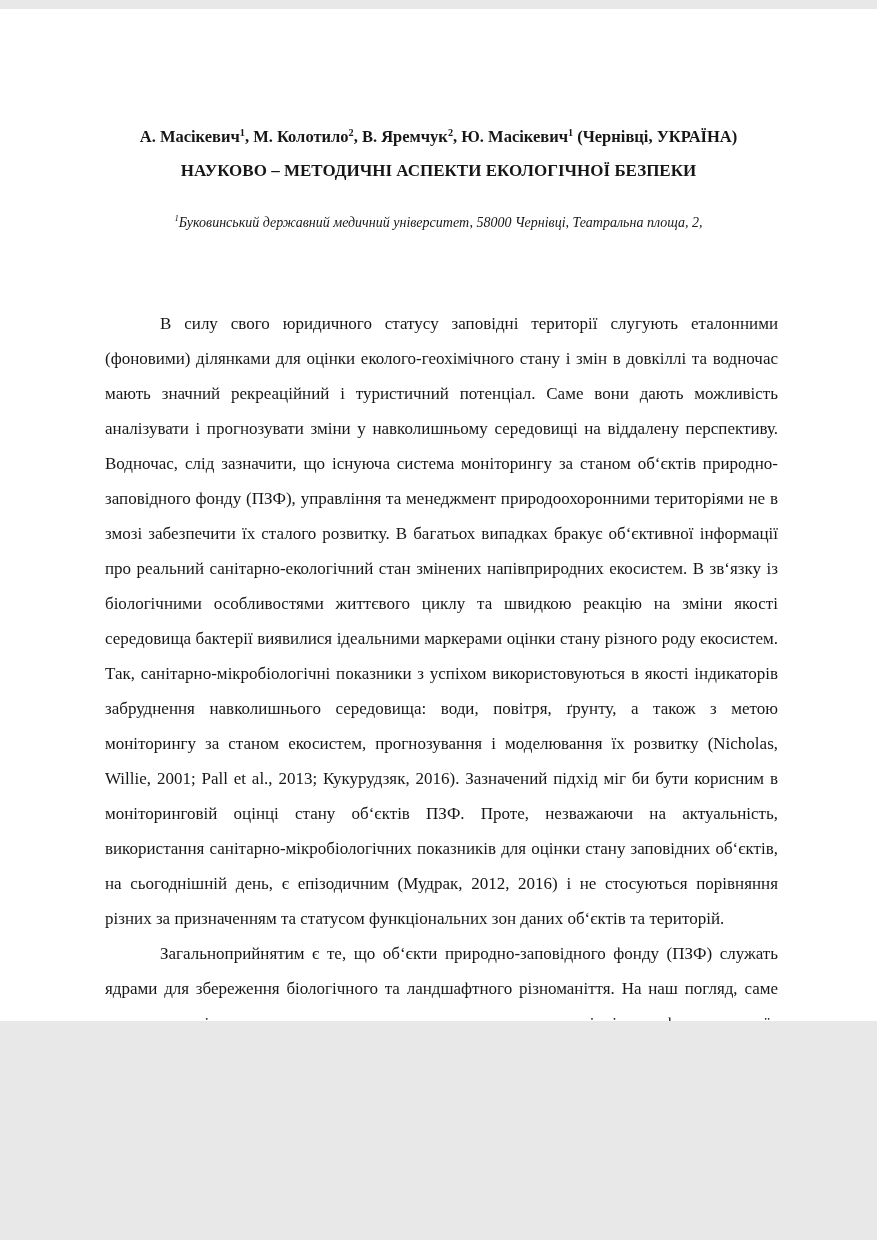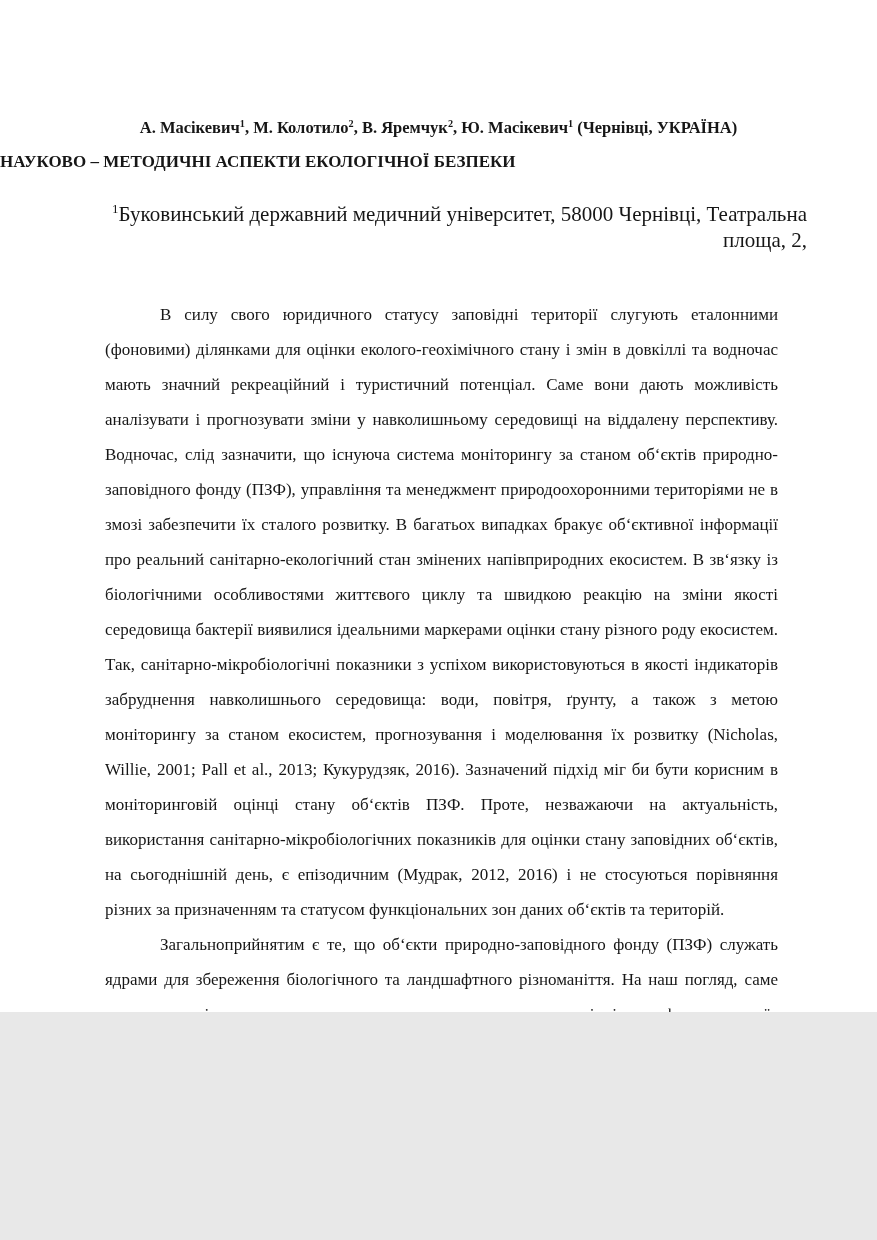--- a/index.html
+++ b/index.html
@@ -1,20 +1,20 @@
 <!DOCTYPE html>
 <html><head>
 <meta charset="utf-8">
 <style>
   html, body { margin: 0; padding: 0; background: #e8e8e8; }
   .page {
     position: relative;
     width: 877px;
     height: 1012px;
-    margin: 0 auto;
+    margin: 9px auto;
     background: #ffffff;
     font-family: "Liberation Serif", serif;
     color: #161616;
     overflow: hidden;
   }
   .authors {
     position: absolute;
     top: 101px;
     left: 0;
     width: 100%;
@@ -26,31 +26,33 @@
     font-size: 0.62em;
     vertical-align: super;
     line-height: 0;
   }
   .paper-title {
     position: absolute;
     top: 148px;
     left: 0;
     width: 100%;
     margin: 0;
+    text-align: center;
     font-weight: bold;
     font-size: 17px;
     line-height: 27px;
   }
   .affils {
     position: absolute;
     top: 201px;
     left: 70px;
     width: 737px;
-    text-align: right;
-    font-size: 21px;
+    text-align: center;
+    font-style: italic;
+    font-size: 14px;
     line-height: 26.3px;
   }
   .body-text {
     position: absolute;
     top: 297px;
     left: 105px;
     width: 673px;
     font-size: 17px;
     line-height: 35px;
     text-align: justify;

